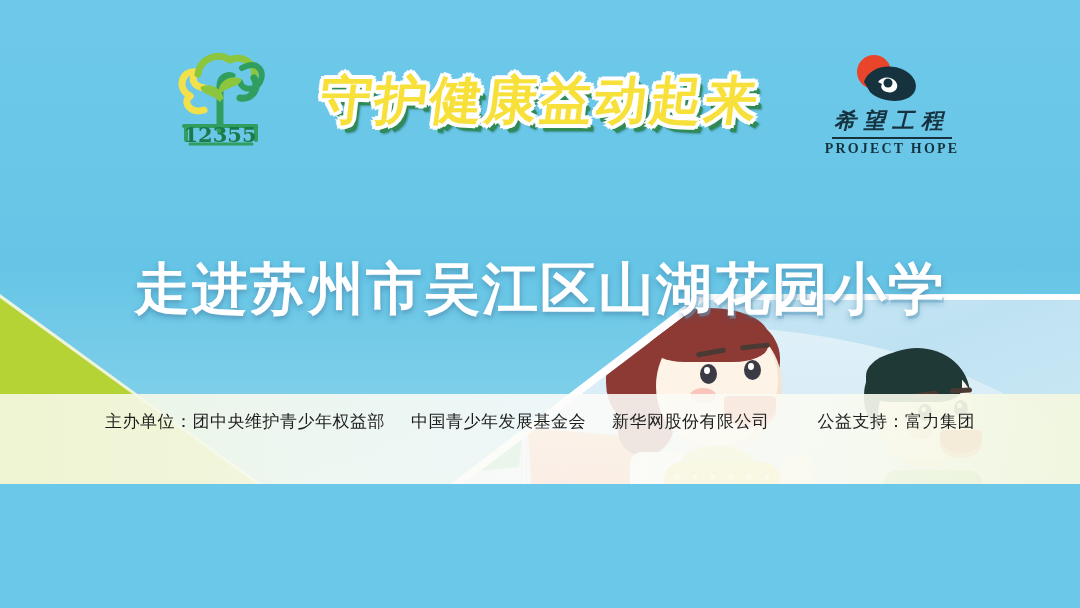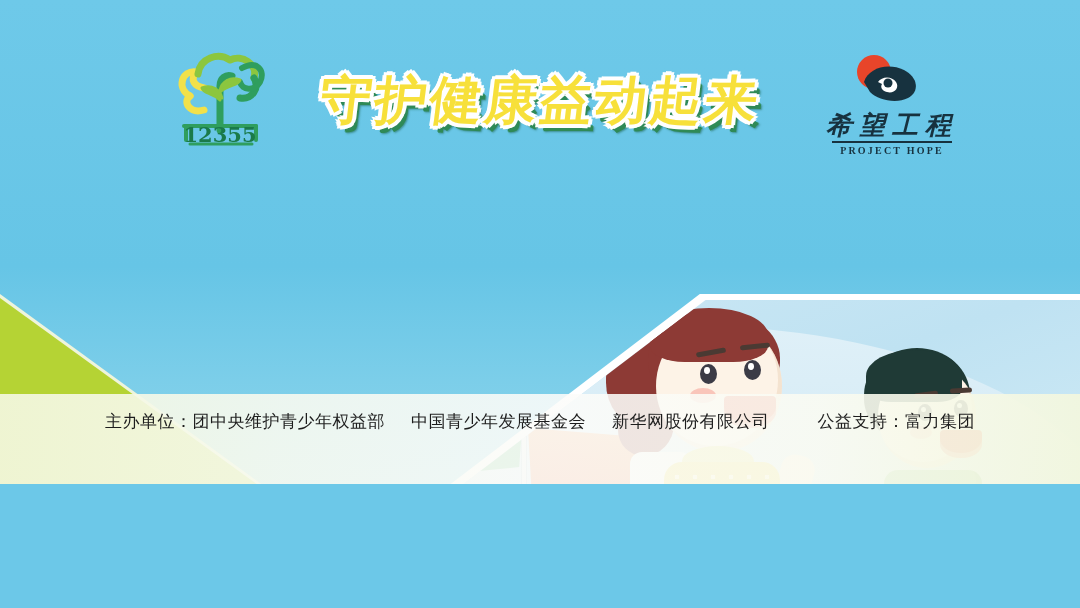--- a/index.html
+++ b/index.html
@@ -90,28 +90,28 @@
   .sleeve{position:absolute;background:#f4f7f8;border-radius:12px;}
   .arm{position:absolute;background:#fbeede;border-radius:14px;}
   .shirt-green{position:absolute;background:#8cc98c;border-radius:14px 14px 6px 6px;
         box-shadow:inset -6px -4px 0 rgba(110,170,110,.45);}
   .ponytail{position:absolute;background:#8d3a35;border-radius:50% 40% 55% 45%;}
 
   
   .logo-12355{position:absolute;left:160px;top:44px;width:120px;height:110px;z-index:20;}
   .logo-hope{position:absolute;left:812px;top:52px;width:160px;height:104px;z-index:20;}
   .hope-cn{
-    font-family:Liberation Sans, sans-serif;
-    font-size:26px;color:#17323f;letter-spacing:7px;font-weight:700;
+    font-family:Liberation Mono, monospace;
+    font-size:22px;color:#17323f;letter-spacing:7px;font-weight:700;
     font-style:italic;text-align:center;line-height:1;
   }
   .hope-rule{width:120px;height:2px;background:#17323f;margin:3px auto 2px;}
   .hope-en{
     font-family:"Liberation Serif","DejaVu Serif",serif;
-    font-size:10px;color:#17323f;letter-spacing:2.2px;font-weight:700;text-align:center;
+    font-size:14px;color:#17323f;letter-spacing:2.2px;font-weight:700;text-align:center;
   }
 
   
   .slogan{
     position:absolute;left:0;right:0;top:66px;text-align:center;z-index:20;
     font-size:52px;font-weight:bold;letter-spacing:3px;
     font-family:"DejaVu Sans","Liberation Sans",sans-serif;
     color:#f7e03a;
     transform:skewX(-7deg);
     text-shadow:
@@ -270,20 +270,21 @@
       <circle cx="76" cy="31" r="4.5" fill="#17323f"></circle>
     </svg>
     <div class="hope-cn">希望工程</div>
     <div class="hope-rule"></div>
     <div class="hope-en">PROJECT HOPE</div>
   </div>
 
   <div class="slogan">守护健康益动起来</div>
 
 
+  <div class="headline2">走进苏州市吴江区山湖花园小学</div>
 
   <div class="credits">
     <div class="credits-line l1">
       <span>主办单位：</span><span>团中央维护青少年权益部</span><span class="gapL"></span><span>中国青少年发展基金会</span><span class="gapL"></span><span>新华网股份有限公司</span><span class="gapXL"></span><span>公益支持：</span><span>富力集团</span>
     </div>
   </div>
 
 </div>
 
 </body></html>

